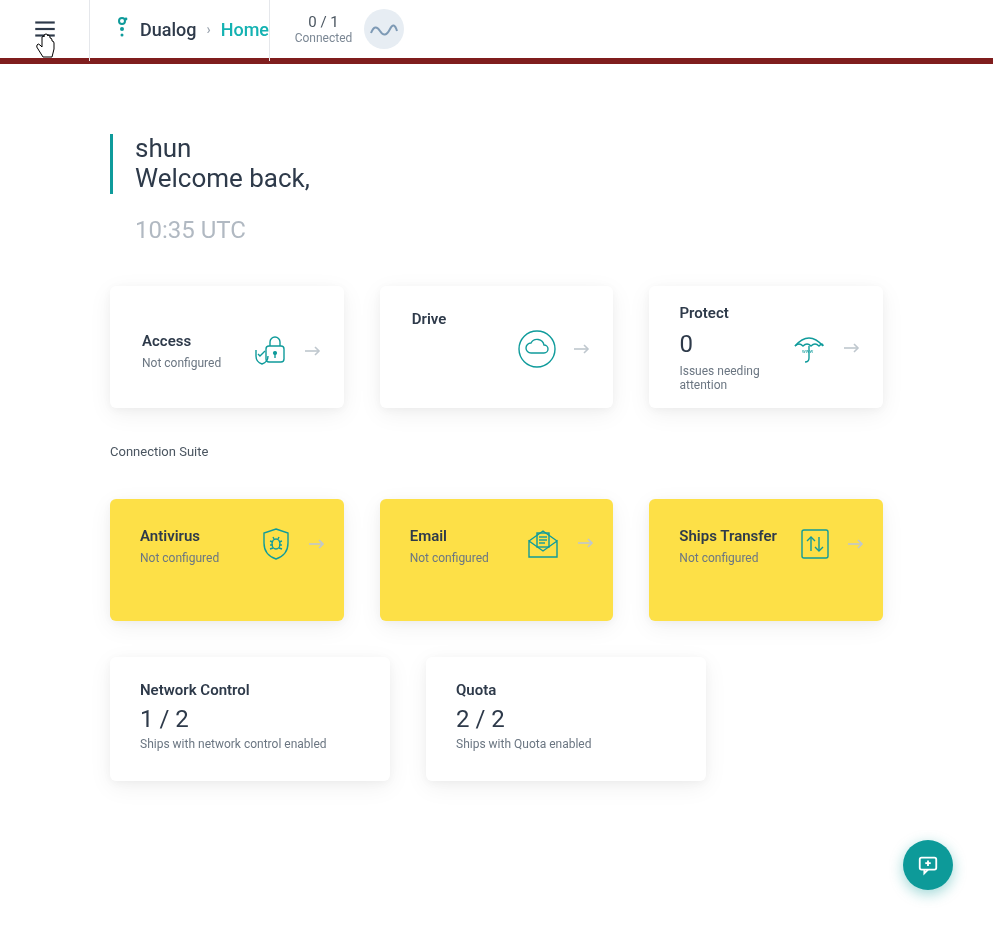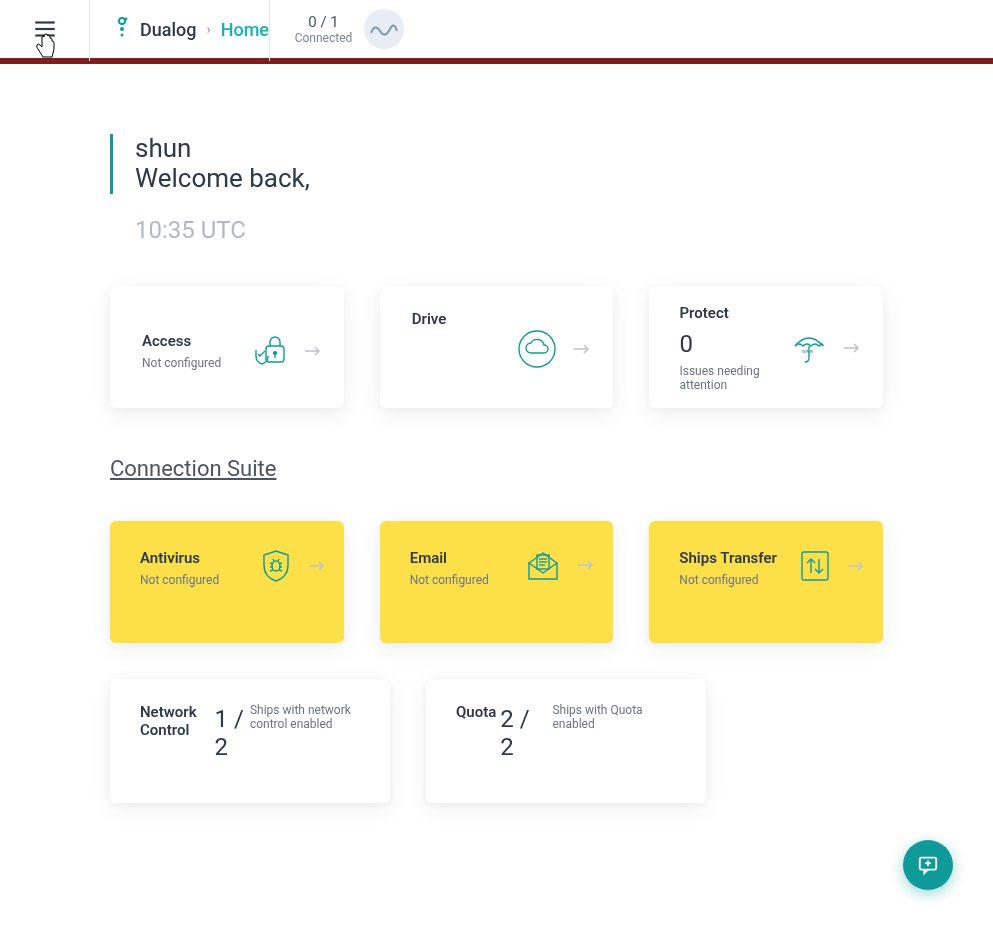--- a/index.html
+++ b/index.html
@@ -126,25 +126,24 @@
 .card-title { font-size: 15px; font-weight: 600; color: #2e3a4a; }
 .card-sub { font-size: 12px; color: #6b7682; }
 .card-big { font-size: 24px; color: #2e3a4a; font-weight:400; margin-top:2px;}
 .card-right { display:flex; align-items:center; gap: 16px;}
 .card-icon { color: #0f9b9b; }
 .card-icon svg { display:block; }
 .arrow { color: #bfc7ce; }
 .arrow svg { width:18px; height:12px; display:block;}
 
 .section-title {
-  margin-top: 48px;
-  font-size: 22px;
+  margin-top: 36px;
+  font-size: 13px;
   color: #4a5560;
   font-weight: 400;
-  text-decoration: underline;
 }
 
 .cards-row2 {
   display: flex;
   gap: 36px;
   margin-top: 40px;
 }
 .card2 {
   width: 252px;
   height: 122px;
@@ -163,21 +162,21 @@
   margin-top: 36px;
 }
 .card3 {
   width: 280px;
   height: 124px;
   background: #fff;
   border-radius: 6px;
   box-shadow: 0 6px 24px rgba(0,0,0,0.06), 0 2px 8px rgba(0,0,0,0.04);
   padding: 24px 20px 20px 30px;
   display: flex;
-  flex-direction: row;
+  flex-direction: column;
   gap: 4px;
   cursor: pointer;
 }
 
 .fab {
   position: absolute;
   right: 40px;
   bottom: 60px;
   width: 50px;
   height: 50px;

